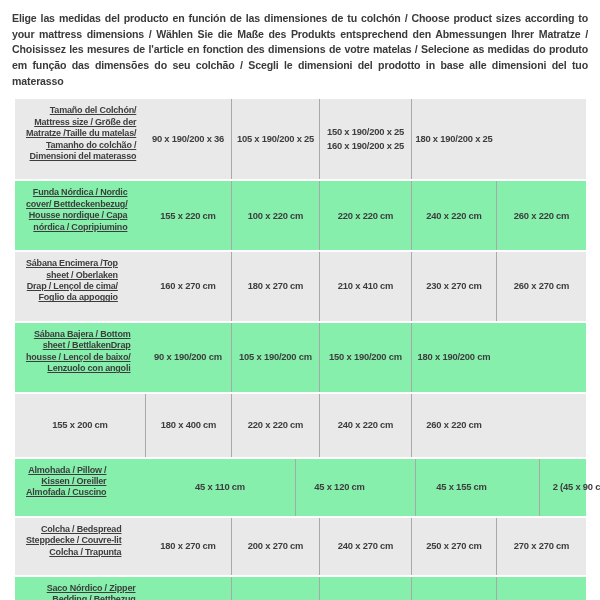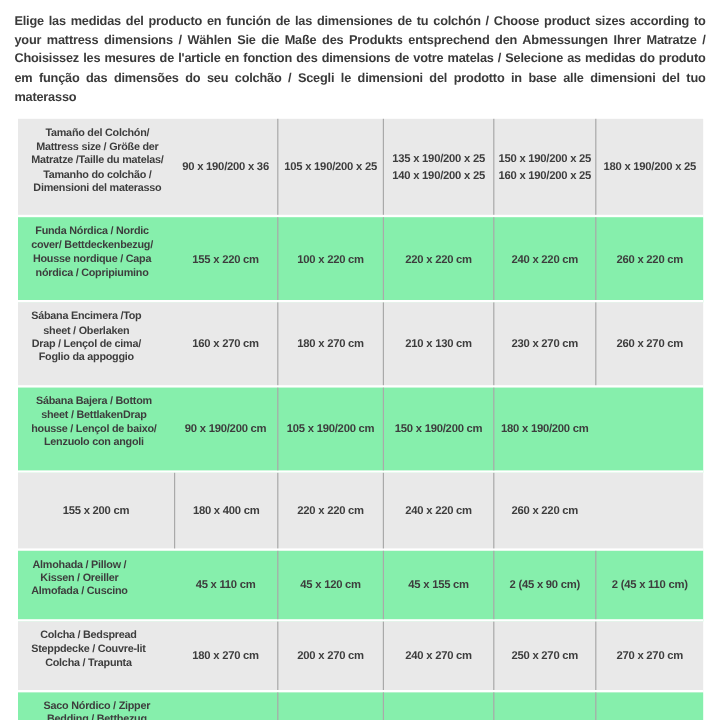--- a/index.html
+++ b/index.html
@@ -31,37 +31,38 @@
     grid-template-columns:130px 86px 88px 92px 85px 90px;
     border-bottom:2px solid #ffffff;
     background:#86efac;
   }
   .row.alt{background:#e9e9e9;}
   .row:nth-child(1){min-height:56px;}
   .row:nth-child(2){min-height:55px;}
   .row:nth-child(3){min-height:56px;}
   .row:nth-child(4){min-height:56px;}
   .row:nth-child(5){min-height:63px;}
-  .row:nth-child(6){min-height:54px;}
+  .row:nth-child(6){min-height:54px;gap:32px;}
   .row:nth-child(7){min-height:45px;}
   .row:nth-child(8){min-height:49px;}
 
   .cell{
     display:flex;
     align-items:center;
     font-weight:bold;
     white-space:pre-line;
   }
   .cell.label{
     justify-content:flex-start;
-    text-align:center;
+    text-align:right;
     padding:6px 2px 17px 11px;
     font-size:9px;
     line-height:1.27;
     letter-spacing:-0.2px;
+    text-decoration:underline;
   }
   .cell.value{
     justify-content:center;
     text-align:center;
     font-size:9.4px;
     line-height:1.5;
     letter-spacing:-0.2px;
     padding:2px 1px;
   }
   .cell.value + .cell.value{border-left:1px solid #a9a9a9;}
@@ -86,22 +87,20 @@
   <div class="size-table">
     <div>
         <div class="row alt">
           <div class="cell label">Tamaño del Colchón/
 Mattress size / Größe der
 Matratze /Taille du matelas/
 Tamanho do colchão /
 Dimensioni del materasso</div>
           <div class="cell value">90 x 190/200 x 36</div>
           <div class="cell value">105 x 190/200 x 25</div>
-          <div class="cell value">135 x 190/200 x 25
-140 x 190/200 x 25</div>
           <div class="cell value">150 x 190/200 x 25
 160 x 190/200 x 25</div>
           <div class="cell value">180 x 190/200 x 25</div>
         </div>
         <div class="row">
           <div class="cell label">Funda Nórdica /  Nordic
 cover/ Bettdeckenbezug/
 Housse nordique  / Capa
 nórdica / Copripiumino</div>
           <div class="cell value">155 x 220 cm</div>
@@ -110,21 +109,21 @@
           <div class="cell value">240 x 220 cm</div>
           <div class="cell value">260 x 220 cm</div>
         </div>
         <div class="row alt">
           <div class="cell label">Sábana Encimera /Top
 sheet / Oberlaken
 Drap / Lençol de cima/
 Foglio da appoggio</div>
           <div class="cell value">160 x 270 cm</div>
           <div class="cell value">180 x 270 cm</div>
-          <div class="cell value">210 x 130 cm</div>
+          <div class="cell value">210 x 410 cm</div>
           <div class="cell value">230 x 270 cm</div>
           <div class="cell value">260 x 270 cm</div>
         </div>
         <div class="row">
           <div class="cell label">Sábana Bajera / Bottom
 sheet / BettlakenDrap
 housse / Lençol de baixo/
 Lenzuolo con angoli</div>
           <div class="cell value">90 x 190/200 cm</div>
           <div class="cell value">105 x 190/200 cm</div>

